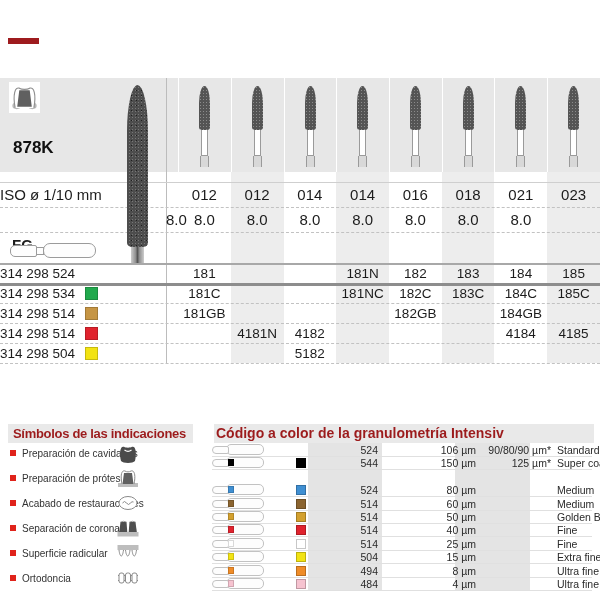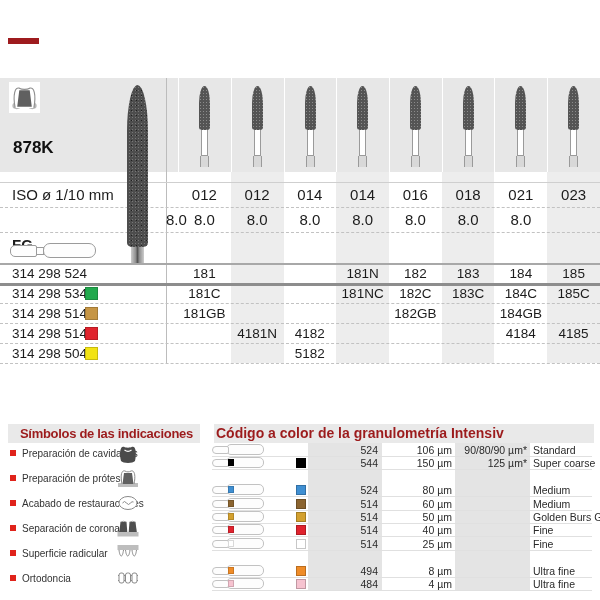--- a/index.html
+++ b/index.html
@@ -40,57 +40,57 @@
     background-size:3px 3px,4px 4px;border-radius:5.5px 5.5px 3px 3px / 17px 17px 3px 3px;}
   .sbur .neck{width:5px;height:25px;margin:0 auto;background:#fff;border:1px solid #9a9a9a;border-top:none;}
   .sbur .collar{width:7px;height:11px;margin:0 auto;background:#d8d8d8;border-left:1px solid #9a9a9a;border-right:1px solid #9a9a9a;}
 
   
   .tooth-box{position:absolute;left:9px;top:82px;width:31px;height:31px;background:#fff;display:flex;align-items:center;justify-content:center;}
   .model-label{position:absolute;left:13px;top:138px;font-size:17px;font-weight:bold;color:#111;}
 
   
   .row{position:absolute;left:0;width:600px;display:grid;grid-template-columns:166px 12px repeat(8,1fr);align-items:center;font-size:15px;color:#1c1c1c;}
-  .row .lbl{padding-left:12px;white-space:nowrap;}
+  .row .lbl{white-space:nowrap;}
   .row .c{text-align:center;}
   .row.code{font-size:13.5px;}
   .row.code .lbl{position:relative;height:100%;display:flex;align-items:center;}
   .fg-label{position:absolute;left:12px;top:236px;font-size:15px;font-weight:bold;}
   .csq{position:absolute;left:85px;top:3.5px;width:13px;height:13px;}
   .csq[style]{box-shadow:inset 0 0 0 1px rgba(0,0,0,.18);}
 
   
   .fgbur{position:absolute;left:10px;top:243px;width:86px;height:15px;}
   .fgbur .fhead{position:absolute;left:0;top:2px;width:25px;height:10px;border:1px solid #9b9b9b;background:#fdfdfd;border-radius:5px 2px 2px 5px;}
   .fgbur .fneck{position:absolute;left:26px;top:4px;width:6px;height:6px;border:1px solid #9b9b9b;background:#fdfdfd;}
   .fgbur .fbody{position:absolute;left:33px;top:0;width:51px;height:13px;border:1px solid #9b9b9b;background:#fdfdfd;border-radius:7px;}
 
   
   .sec-title{position:absolute;top:424px;height:19px;background:#e9e9e9;font-weight:bold;color:#9c1b1c;line-height:19px;white-space:nowrap;}
-  .sec-title.left{left:8px;width:180px;font-size:13px;letter-spacing:-0.3px;padding-left:12px;}
+  .sec-title.left{left:8px;width:180px;font-size:13px;letter-spacing:-0.3px;padding-left:5px;}
   .sec-title.right{left:214px;width:378px;font-size:14px;padding-left:2px;}
 
   
   .sym-item{position:absolute;left:8px;width:182px;height:24px;display:flex;align-items:center;}
   .sym-bullet{width:6px;height:6px;background:#e0231b;margin:0 6px 0 2px;flex:0 0 auto;}
   .sym-label{font-size:10px;color:#333;white-space:nowrap;}
   .sym-icon{position:absolute;left:109px;top:1px;width:22px;height:22px;}
 
   
   .gband{position:absolute;top:443px;height:147px;background:#e4e4e4;}
   .grow{position:absolute;left:212px;width:380px;height:13px;display:flex;align-items:center;font-size:10.5px;color:#2a2a2a;border-bottom:1px solid #e0e0e0;}
   .gbur{position:relative;width:52px;height:11px;flex:0 0 auto;}
   .gbur .gbody{position:absolute;left:14px;top:0;width:36px;height:9px;border:1px solid #c2c2c2;border-radius:5px;background:#fdfdfd;}
   .gbur .ghead{position:absolute;left:0;top:1.5px;width:15px;height:6px;border:1px solid #c2c2c2;border-radius:4px 2px 2px 4px;background:#fdfdfd;}
   .gbur .gband2{position:absolute;left:16px;top:2px;width:6px;height:7px;}
   .gbur .gband2[style]{box-shadow:inset 0 0 0 1px rgba(0,0,0,.15);}
   .gsq{width:10px;height:10px;margin-left:32px;flex:0 0 auto;}
   .gsq[style]{box-shadow:inset 0 0 0 1px rgba(0,0,0,.22);}
   .gcode{width:72px;text-align:right;flex:0 0 auto;}
-  .ggrain{width:74px;text-align:right;flex:0 0 auto;}
+  .ggrain{width:74px;text-align:right;flex:0 0 auto;padding-left:24px;}
   .gextra{width:75px;text-align:right;flex:0 0 auto;}
   .gname{margin-left:6px;text-align:left;white-space:nowrap;}
 </style>
 </head>
 <body>
 
 <div class="page">
 
   <div class="top-marker"></div>
 
@@ -418,20 +418,32 @@
         <span class="gbody"></span>
         <span class="ghead"></span>
         <span class="gband2" style="background-color: rgb(255, 255, 255);"></span>
       </span>
     <span class="gsq" style="background-color: rgb(255, 255, 255);"></span>
     <span class="gcode">514</span>
     <span class="ggrain">25 µm</span>
     <span class="gextra"></span>
     <span class="gname">Fine</span>
   </div>
+  <div class="grow" style="top:550px;">
+    <span class="gbur">
+        <span class="gbody"></span>
+        <span class="ghead"></span>
+        <span class="gband2" style="background-color: rgb(242, 227, 19);"></span>
+      </span>
+    <span class="gsq" style="background-color: rgb(242, 227, 19);"></span>
+    <span class="gcode">504</span>
+    <span class="ggrain">15 µm</span>
+    <span class="gextra"></span>
+    <span class="gname">Extra fine</span>
+  </div>
   <div class="grow" style="top:564px;">
     <span class="gbur">
         <span class="gbody"></span>
         <span class="ghead"></span>
         <span class="gband2" style="background-color: rgb(239, 140, 40);"></span>
       </span>
     <span class="gsq" style="background-color: rgb(239, 140, 40);"></span>
     <span class="gcode">494</span>
     <span class="ggrain">8 µm</span>
     <span class="gextra"></span>

